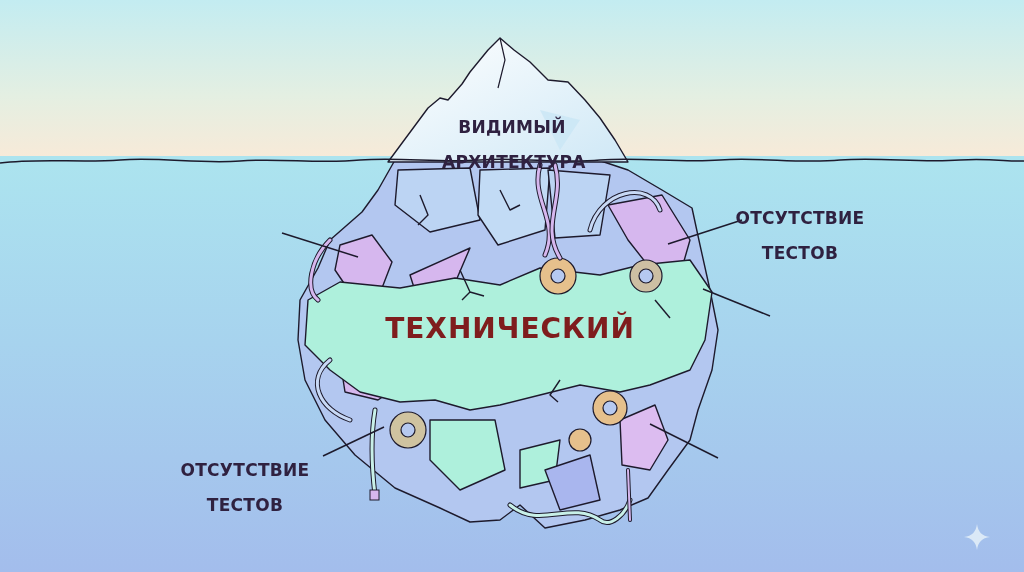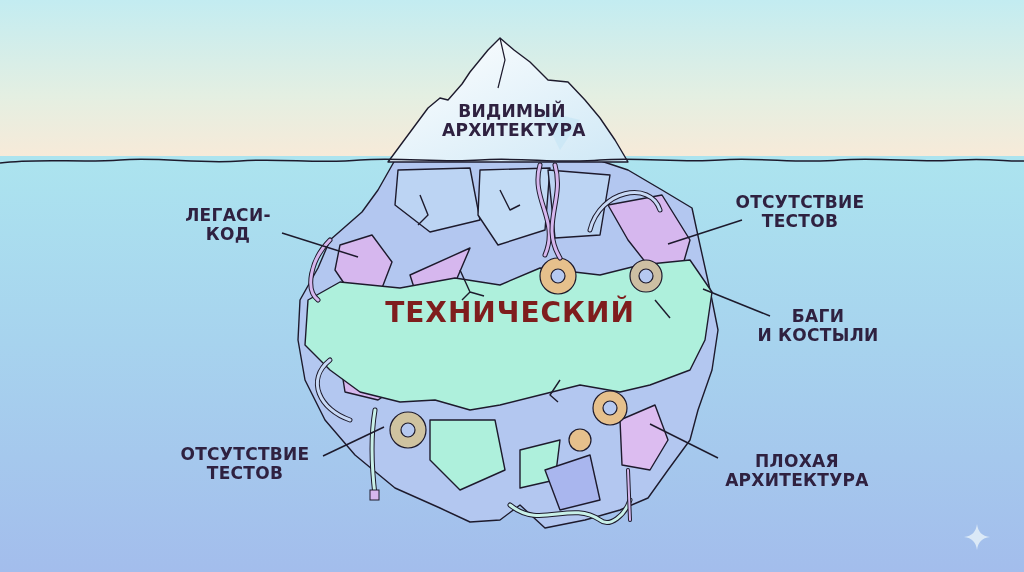--- a/index.html
+++ b/index.html
@@ -12,21 +12,21 @@
     .scene svg.bg { position: absolute; left: 0; top: 0; }
     .label {
       position: absolute;
       color: #2f2140;
       font-weight: bold;
       text-align: center;
       line-height: 1.12;
       letter-spacing: 0.3px;
       white-space: nowrap;
     }
-    .label span { display: block; }
+    .label span { display: block; margin-top: 16px; }
     .small { font-size: 17px; }
     .title {
       font-size: 28px;
       line-height: 1.05;
       letter-spacing: 1px;
       color: #7f1d1d;
     }
     .sparkle { position: absolute; left: 962px; top: 522px; width: 30px; height: 30px; }
   </style>
 </head>
@@ -138,41 +138,29 @@
 
   <div class="label small" style="left:442px; top:102px; width:140px;">
     <span>ВИДИМЫЙ</span>
     <span>АРХИТЕКТУРА</span>
   </div>
 
   <div class="label title" style="left:302px; top:298px; width:416px;">
     <span>ТЕХНИЧЕСКИЙ</span>
   </div>
 
-  <div class="label small" style="left:178px; top:206px; width:100px;">
-    <span>ЛЕГАСИ-</span>
-    <span>КОД</span>
-  </div>
 
   <div class="label small" style="left:725px; top:193px; width:150px;">
     <span>ОТСУТСТВИЕ</span>
     <span>ТЕСТОВ</span>
   </div>
 
-  <div class="label small" style="left:748px; top:307px; width:140px;">
-    <span>БАГИ</span>
-    <span>И КОСТЫЛИ</span>
-  </div>
 
   <div class="label small" style="left:170px; top:445px; width:150px;">
     <span>ОТСУТСТВИЕ</span>
     <span>ТЕСТОВ</span>
   </div>
 
-  <div class="label small" style="left:712px; top:452px; width:170px;">
-    <span>ПЛОХАЯ</span>
-    <span>АРХИТЕКТУРА</span>
-  </div>
 
   <svg class="sparkle" viewBox="0 0 30 30">
     <path d="M15,2 C16,10 20,14 28,15 C20,16 16,20 15,28 C14,20 10,16 2,15 C10,14 14,10 15,2 Z" fill="#dbe9f7"></path>
   </svg>
 </div>
 
 </body></html>

